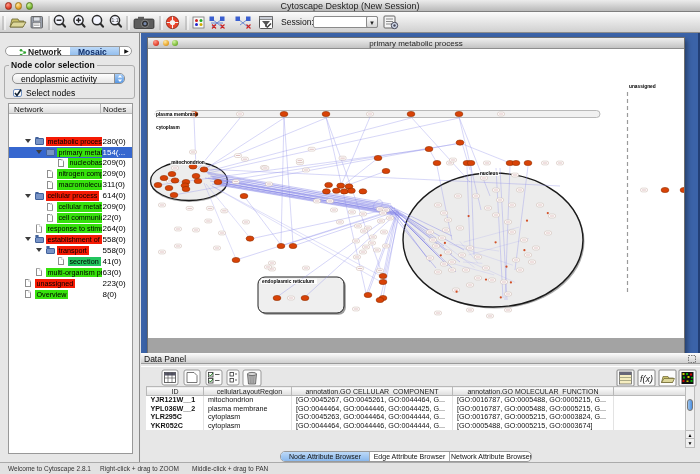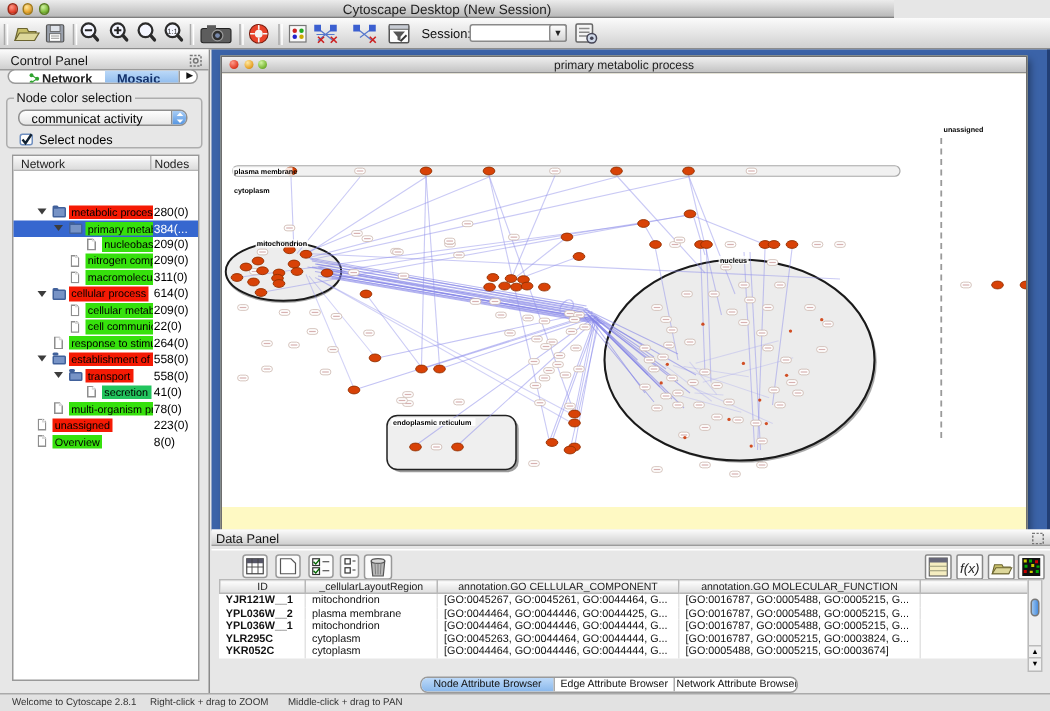--- a/index.html
+++ b/index.html
@@ -1,19 +1,19 @@
 <!DOCTYPE html>
 <html><head><meta charset="utf-8"><style>
 * { margin:0; padding:0; box-sizing:border-box; }
 body { width:700px; height:474px; font-family:"Liberation Sans", sans-serif; overflow:hidden; position:relative; background:#e6e6e6; }
 .abs { position:absolute; }
 </style></head>
 <body>
 
-<div class="abs" style="left:0;top:0;width:596px;height:12px;background:linear-gradient(#ececec,#b9b9b9);border-bottom:1px solid #7e7e7e;box-sizing:content-box;height:11px">
+<div class="abs" style="left:0;top:0;width:700px;height:12px;background:linear-gradient(#ececec,#b9b9b9);border-bottom:1px solid #7e7e7e;box-sizing:content-box;height:11px">
   <div class="abs" style="left:4.5px;top:2.2px;width:7.4px;height:7.4px;border-radius:50%;background:radial-gradient(circle at 35% 30%, #ff9a8a,#e4442e 60%,#a81f0f);border:0.5px solid #9a2b1a"></div>
   <div class="abs" style="left:15px;top:2.2px;width:7.4px;height:7.4px;border-radius:50%;background:radial-gradient(circle at 35% 30%, #ffe9a0,#e9a730 60%,#b07710);border:0.5px solid #a07a1c"></div>
   <div class="abs" style="left:26px;top:2.2px;width:7.4px;height:7.4px;border-radius:50%;background:radial-gradient(circle at 35% 30%, #d2f5a2,#7fbb3c 60%,#4e8414);border:0.5px solid #5a7d22"></div>
   <div style="text-align:center;font-size:9px;line-height:12px;color:#1e1e1e">Cytoscape Desktop (New Session)</div>
 </div>
 
 <div class="abs" style="left:0;top:12px;width:700px;height:21px;background:linear-gradient(#fbfbfb,#d0d0d0);border-bottom:1px solid #8c8c8c">
 <svg width="700" height="21" viewBox="0 0 700 21" style="position:absolute;left:0;top:0">
 <g transform="translate(0,-12)">
 <line x1="3" y1="16" x2="3" y2="30" stroke="#aaa" stroke-width="1"></line>
@@ -86,46 +86,39 @@
 <rect x="2" y="2" width="11" height="12" rx="1" fill="#f4f4f4" stroke="#666"></rect>
 <line x1="4" y1="5" x2="11" y2="5" stroke="#888"></line>
       <line x1="4" y1="7.5" x2="11" y2="7.5" stroke="#888"></line>
       <line x1="4" y1="10" x2="11" y2="10" stroke="#888"></line>
 <circle cx="12.5" cy="11.5" r="3.2" fill="#cfd8e8" stroke="#445"></circle>
       <circle cx="12.5" cy="11.5" r="1.2" fill="#445"></circle>
 </svg>
 </div>
 
 <div class="abs" style="left:0;top:33px;width:140px;height:429px;background:#e7e7e7;border-right:1px solid #8a8a8a">
-  <div class="abs" style="left:0;top:0;width:100%;height:14px;background:linear-gradient(#fcfcfc,#cfcfcf);border-bottom:1px solid #9b9b9b">
-    <div class="abs" style="left:7px;top:2px;font-size:8.5px;color:#111">Control Panel</div>
-    <svg width="9" height="9" viewBox="0 0 9 9" style="position:absolute;right:4px;top:2.5px">
-        <rect x="1" y="1" width="7" height="7" fill="none" stroke="#777" stroke-dasharray="1.5,1"></rect>
-        <circle cx="4.5" cy="4.5" r="1.5" fill="none" stroke="#777"></circle>
-      </svg>
-  </div>
 
   <div class="abs" style="left:5px;top:13px;width:127px;height:10px;background:#fff;border:1px solid #9a9a9a;border-radius:5px;overflow:hidden">
     <div class="abs" style="left:64px;top:0;width:49px;height:10px;background:linear-gradient(#bcd9f8,#8ab8ec)"></div>
     <div class="abs" style="left:113px;top:0;width:14px;height:10px;border-left:1px solid #9a9a9a;font-size:6px;text-align:center;line-height:9px;color:#111">▶</div>
     <svg width="8" height="9" viewBox="0 0 8 9" style="position:absolute;left:13px;top:0.5px">
         <circle cx="2" cy="2.2" r="1.3" fill="#2fa32f"></circle>
         <circle cx="5.8" cy="4.5" r="1.3" fill="#2fa32f"></circle>
         <circle cx="2" cy="7" r="1.3" fill="#2fa32f"></circle>
         <path d="M2 2.2 L5.8 4.5 L2 7" stroke="#2fa32f" stroke-width="0.7" fill="none"></path>
       </svg>
     <div class="abs" style="left:22px;top:0;font-size:8.5px;font-weight:bold;line-height:10px;color:#222">Network</div>
     <div class="abs" style="left:72px;top:0;font-size:8.5px;font-weight:bold;line-height:10px;color:#13316b">Mosaic</div>
   </div>
 
   <fieldset style="position:absolute;left:4px;top:27px;width:131px;height:39px;border:1px solid #adadad;border-radius:3px">
-    <legend style="font-size:8.5px;font-weight:normal;color:#111;margin-left:4px;padding:0 2px">Node color selection</legend>
+    <legend style="font-size:8.5px;font-weight:bold;color:#111;margin-left:4px;padding:0 2px">Node color selection</legend>
   </fieldset>
   <div class="abs" style="left:12px;top:40px;width:113px;height:11px;background:linear-gradient(#fefefe,#e6e6e6);border:1px solid #8f8f8f;border-radius:5px">
-    <div class="abs" style="left:8px;top:0;font-size:8.5px;line-height:10.5px;color:#000">communicat activity</div>
+    <div class="abs" style="left:8px;top:0;font-size:8.5px;line-height:10.5px;color:#000">endoplasmic activity</div>
     <div class="abs" style="right:0px;top:0px;width:10px;height:9px;background:linear-gradient(#a8cdf6,#5696e2);border-left:1px solid #8f8f8f;border-radius:0 4px 4px 0">
       <svg width="10" height="9" viewBox="0 0 10 9" style="display:block">
           <path d="M5 1 L7.2 3.4 L2.8 3.4 Z" fill="#fff"></path>
           <path d="M5 8 L7.2 5.6 L2.8 5.6 Z" fill="#fff"></path>
         </svg>
     </div>
   </div>
   <div class="abs" style="left:13px;top:55.5px;width:8.5px;height:8.5px;background:#fdfdfd;border:1px solid #6f8fc0;border-radius:2px">
     <svg width="10" height="10" viewBox="0 0 10 10" style="position:absolute;left:-1px;top:-2px">
         <path d="M2 5 L4 7.5 L8 1.5" stroke="#123" stroke-width="1.6" fill="none"></path>
@@ -150,21 +143,21 @@
             <div style="position:absolute;left:34px;top:1.3px;width:4.5px;height:2px;background:#7793c6;border:0.5px solid #41619b;border-radius:1px"></div>
             <div style="position:absolute;left:45px;top:0.8px;height:9.4px;line-height:9.4px;background:#f51a04;padding:0 2px;font-size:7.2px;color:#000;white-space:nowrap;max-width:56px;overflow:hidden">metabolic process</div>
             <div style="position:absolute;left:102px;top:0.8px;height:9.4px;line-height:9.4px;font-size:8px;color:#000;white-space:nowrap">280(0)</div>
           </div>
 <div style="position:absolute;left:0;top:145.8px;width:100%;height:11px">
             <div style="position:absolute;left:1px;top:0;right:1px;height:11px;background:#3667cf"></div>
             <div style="position:absolute;left:35px;top:3.2px;width:0;height:0;border-left:3.5px solid transparent;border-right:3.5px solid transparent;border-top:4.5px solid #3c3c3c"></div>
             <div style="position:absolute;left:45px;top:2.6px;width:9px;height:6.5px;background:#7793c6;border:0.5px solid #41619b;border-radius:1px"></div>
             <div style="position:absolute;left:45px;top:1.3px;width:4.5px;height:2px;background:#7793c6;border:0.5px solid #41619b;border-radius:1px"></div>
             <div style="position:absolute;left:56px;top:0.8px;height:9.4px;line-height:9.4px;background:#36e10c;padding:0 2px;font-size:7.2px;color:#000;white-space:nowrap;max-width:45px;overflow:hidden">primary metabo</div>
-            <div style="position:absolute;left:102px;top:0.8px;height:9.4px;line-height:9.4px;font-size:8px;color:#fff;white-space:nowrap">384(...</div>
+            <div style="position:absolute;left:102px;top:0.8px;height:9.4px;line-height:9.4px;font-size:8px;color:#fff;white-space:nowrap">154(...</div>
           </div>
 <div style="position:absolute;left:0;top:156.7px;width:100%;height:11px">
             <div style="position:absolute;left:57.5px;top:1.2px;width:6px;height:8.2px;background:#fff;border:0.7px solid #8e8e8e;clip-path:polygon(0 0,64% 0,100% 28%,100% 100%,0 100%)"></div>
             <div style="position:absolute;left:60.5px;top:1.2px;width:3px;height:2.6px;background:#d8d8d8;clip-path:polygon(0 0,100% 100%,0 100%)"></div>
             <div style="position:absolute;left:67px;top:0.8px;height:9.4px;line-height:9.4px;background:#36e10c;padding:0 2px;font-size:7.2px;color:#000;white-space:nowrap;max-width:34px;overflow:hidden">nucleobase-</div>
             <div style="position:absolute;left:102px;top:0.8px;height:9.4px;line-height:9.4px;font-size:8px;color:#000;white-space:nowrap">209(0)</div>
           </div>
 <div style="position:absolute;left:0;top:167.7px;width:100%;height:11px">
             <div style="position:absolute;left:46.5px;top:1.2px;width:6px;height:8.2px;background:#fff;border:0.7px solid #8e8e8e;clip-path:polygon(0 0,64% 0,100% 28%,100% 100%,0 100%)"></div>
             <div style="position:absolute;left:49.5px;top:1.2px;width:3px;height:2.6px;background:#d8d8d8;clip-path:polygon(0 0,100% 100%,0 100%)"></div>
@@ -219,21 +212,21 @@
 <div style="position:absolute;left:0;top:255.1px;width:100%;height:11px">
             <div style="position:absolute;left:57.5px;top:1.2px;width:6px;height:8.2px;background:#fff;border:0.7px solid #8e8e8e;clip-path:polygon(0 0,64% 0,100% 28%,100% 100%,0 100%)"></div>
             <div style="position:absolute;left:60.5px;top:1.2px;width:3px;height:2.6px;background:#d8d8d8;clip-path:polygon(0 0,100% 100%,0 100%)"></div>
             <div style="position:absolute;left:67px;top:0.8px;height:9.4px;line-height:9.4px;background:#22c55e;padding:0 2px;font-size:7.2px;color:#000;white-space:nowrap;max-width:34px;overflow:hidden">secretion</div>
             <div style="position:absolute;left:102px;top:0.8px;height:9.4px;line-height:9.4px;font-size:8px;color:#000;white-space:nowrap">41(0)</div>
           </div>
 <div style="position:absolute;left:0;top:266.0px;width:100%;height:11px">
             <div style="position:absolute;left:35.5px;top:1.2px;width:6px;height:8.2px;background:#fff;border:0.7px solid #8e8e8e;clip-path:polygon(0 0,64% 0,100% 28%,100% 100%,0 100%)"></div>
             <div style="position:absolute;left:38.5px;top:1.2px;width:3px;height:2.6px;background:#d8d8d8;clip-path:polygon(0 0,100% 100%,0 100%)"></div>
             <div style="position:absolute;left:45px;top:0.8px;height:9.4px;line-height:9.4px;background:#36e10c;padding:0 2px;font-size:7.2px;color:#000;white-space:nowrap;max-width:56px;overflow:hidden">multi-organism pro</div>
-            <div style="position:absolute;left:102px;top:0.8px;height:9.4px;line-height:9.4px;font-size:8px;color:#000;white-space:nowrap">78(0)</div>
+            <div style="position:absolute;left:102px;top:0.8px;height:9.4px;line-height:9.4px;font-size:8px;color:#000;white-space:nowrap">63(0)</div>
           </div>
 <div style="position:absolute;left:0;top:276.9px;width:100%;height:11px">
             <div style="position:absolute;left:24.5px;top:1.2px;width:6px;height:8.2px;background:#fff;border:0.7px solid #8e8e8e;clip-path:polygon(0 0,64% 0,100% 28%,100% 100%,0 100%)"></div>
             <div style="position:absolute;left:27.5px;top:1.2px;width:3px;height:2.6px;background:#d8d8d8;clip-path:polygon(0 0,100% 100%,0 100%)"></div>
             <div style="position:absolute;left:34px;top:0.8px;height:9.4px;line-height:9.4px;background:#f51a04;padding:0 2px;font-size:7.2px;color:#000;white-space:nowrap;max-width:67px;overflow:hidden">unassigned</div>
             <div style="position:absolute;left:102px;top:0.8px;height:9.4px;line-height:9.4px;font-size:8px;color:#000;white-space:nowrap">223(0)</div>
           </div>
 <div style="position:absolute;left:0;top:287.9px;width:100%;height:11px">
             <div style="position:absolute;left:24.5px;top:1.2px;width:6px;height:8.2px;background:#fff;border:0.7px solid #8e8e8e;clip-path:polygon(0 0,64% 0,100% 28%,100% 100%,0 100%)"></div>
             <div style="position:absolute;left:27.5px;top:1.2px;width:3px;height:2.6px;background:#d8d8d8;clip-path:polygon(0 0,100% 100%,0 100%)"></div>
@@ -283,21 +276,21 @@
         </g>
     <g fill="#9a0">
           <circle cx="15" cy="8" r="0.9"></circle>
           <circle cx="40" cy="6" r="0.9"></circle>
           <circle cx="66" cy="9" r="0.9"></circle>
           <circle cx="80" cy="7" r="0.9"></circle>
         </g>
       </svg>
   </div>
 
-  <div class="abs" style="left:6px;top:4px;width:538px;height:378px;background:#fef9c3;border:1px solid #6e6e6e;box-shadow:2px 3px 5px rgba(0,0,0,0.4)">
+  <div class="abs" style="left:6px;top:4px;width:538px;height:378px;background:#a3a3a3;border:1px solid #6e6e6e;box-shadow:2px 3px 5px rgba(0,0,0,0.4)">
     <div class="abs" style="left:0;top:0;width:100%;height:11px;background:linear-gradient(#efefef,#c3c3c3);border-bottom:1px solid #8e8e8e">
       <div class="abs" style="left:5px;top:2px;width:6.4px;height:6.4px;border-radius:50%;background:radial-gradient(circle at 35% 30%,#ff9a8a,#e4442e 60%,#a81f0f)"></div>
       <div class="abs" style="left:14.5px;top:2px;width:6.4px;height:6.4px;border-radius:50%;background:radial-gradient(circle at 35% 30%,#ffe9a0,#e9a730 60%,#b07710)"></div>
       <div class="abs" style="left:24px;top:2px;width:6.4px;height:6.4px;border-radius:50%;background:radial-gradient(circle at 35% 30%,#d2f5a2,#7fbb3c 60%,#4e8414)"></div>
       <div style="text-align:center;font-size:8px;line-height:11px;color:#1e1e1e">primary metabolic process</div>
     </div>
     <div class="abs" style="left:0;top:11px;width:536px;height:289px;background:#fff;overflow:hidden">
 <svg width="539" height="290" viewBox="0 0 539 290" style="position:absolute;left:0;top:0">
 <ellipse cx="41" cy="133.5" rx="38.5" ry="19.5" fill="#555" opacity="0.5"></ellipse>
 <ellipse cx="41" cy="132" rx="38.5" ry="19.5" fill="#ededed" stroke="#1a1a1a" stroke-width="1.3"></ellipse>
@@ -807,27 +800,20 @@
           <td></td>
         </tr>
 <tr>
           <td class="cid">YPL036W__2</td>
           <td>plasma membrane</td>
           <td>[GO:0044464, GO:0044446, GO:0044425, G...</td>
           <td>[GO:0016787, GO:0005488, GO:0005215, G...</td>
           <td></td>
         </tr>
 <tr>
-          <td class="cid">YPL036W__1</td>
-          <td>mitochondrion</td>
-          <td>[GO:0044464, GO:0044446, GO:0044444, G...</td>
-          <td>[GO:0016787, GO:0005488, GO:0005215, G...</td>
-          <td></td>
-        </tr>
-<tr>
           <td class="cid">YLR295C</td>
           <td>cytoplasm</td>
           <td>[GO:0045263, GO:0044464, GO:0044444, G...</td>
           <td>[GO:0016787, GO:0005215, GO:0003824, G...</td>
           <td></td>
         </tr>
 <tr>
           <td class="cid">YKR052C</td>
           <td>cytoplasm</td>
           <td>[GO:0044464, GO:0044446, GO:0044444, G...</td>

